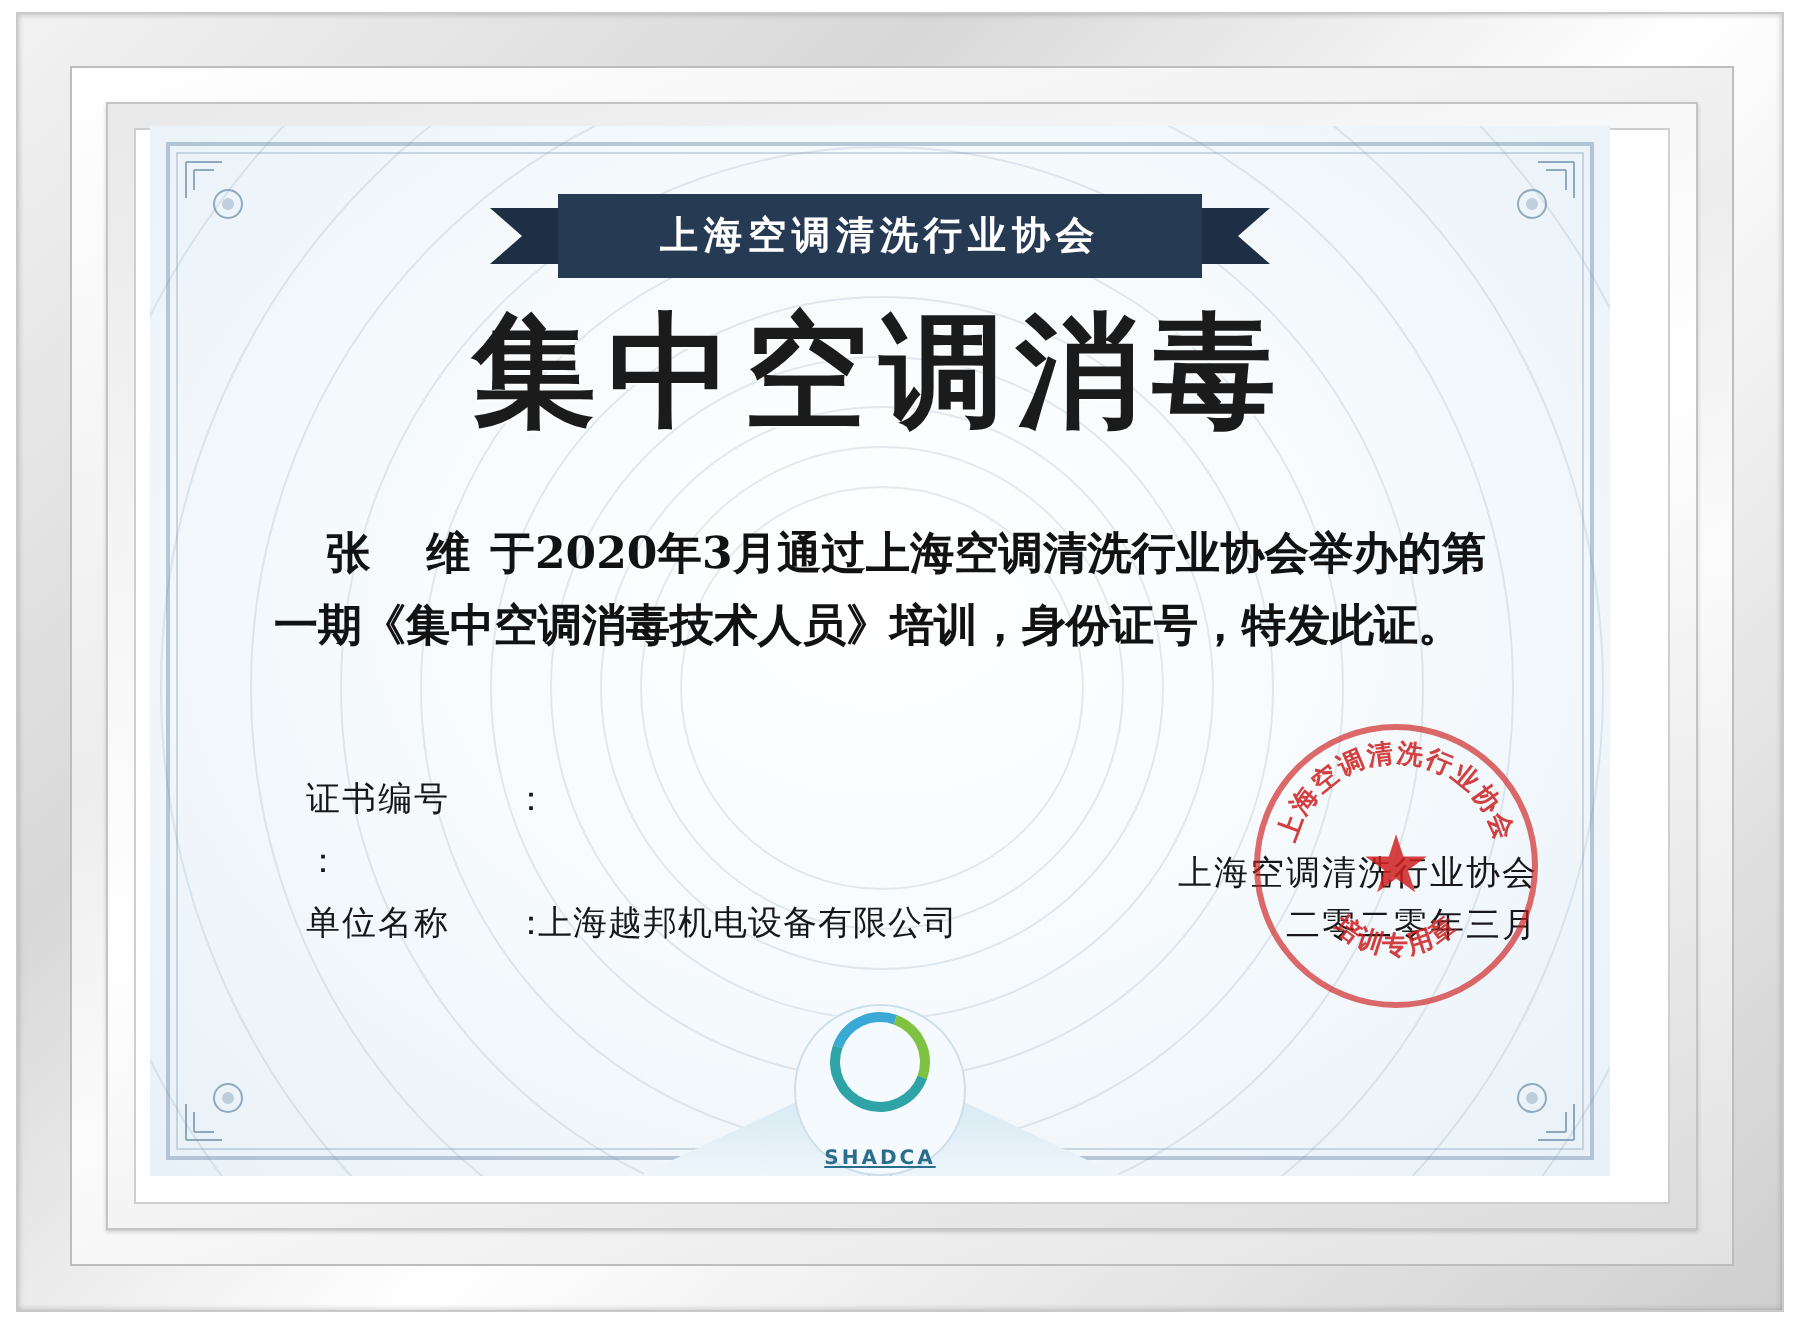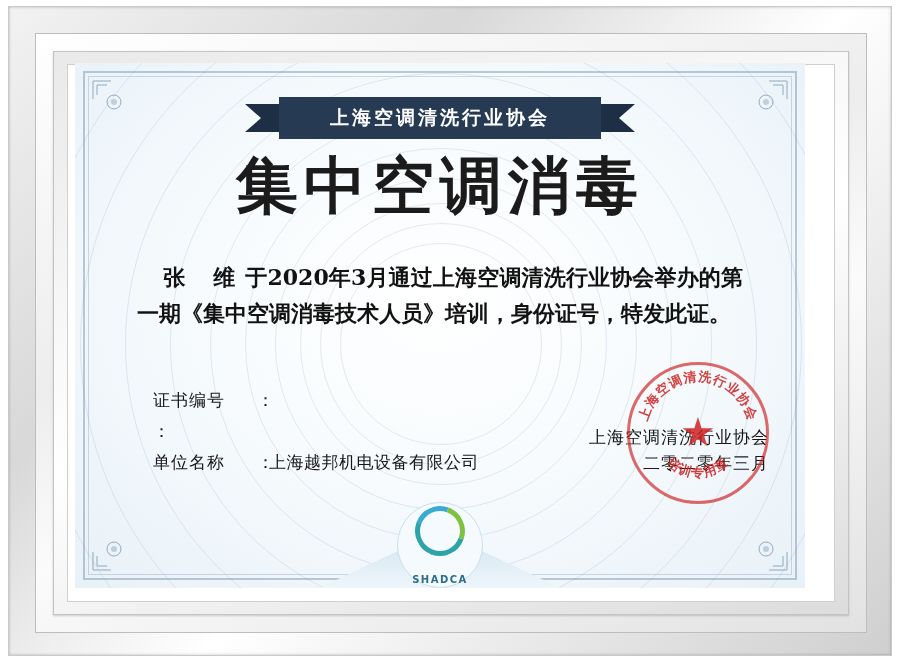--- a/index.html
+++ b/index.html
@@ -153,21 +153,21 @@
     background:#f4fafd;border:1px solid #cddfeb;
     display:flex;flex-direction:column;align-items:center;justify-content:center;
   }
   .logo-mark{
     width:40px;height:40px;border-radius:50%;
     border:5px solid #2ea3a8;border-right-color:#7fc241;border-top-color:#3aa9d6;
     transform:rotate(-25deg);
   }
   .logo-text{
     margin-top:18px;font-size:10px;letter-spacing:1.5px;color:#2a6d8c;
-    font-family:"DejaVu Sans", sans-serif;font-weight:700;
+    font-family:"DejaVu Sans", sans-serif;font-weight:700;text-decoration:underline;
   }
 </style>
 </head>
 <body>
 
 <div class="stage">
 
   <div class="frame-outer">
     <div class="frame-bevel1"></div>
     <div class="frame-bevel2"></div>

